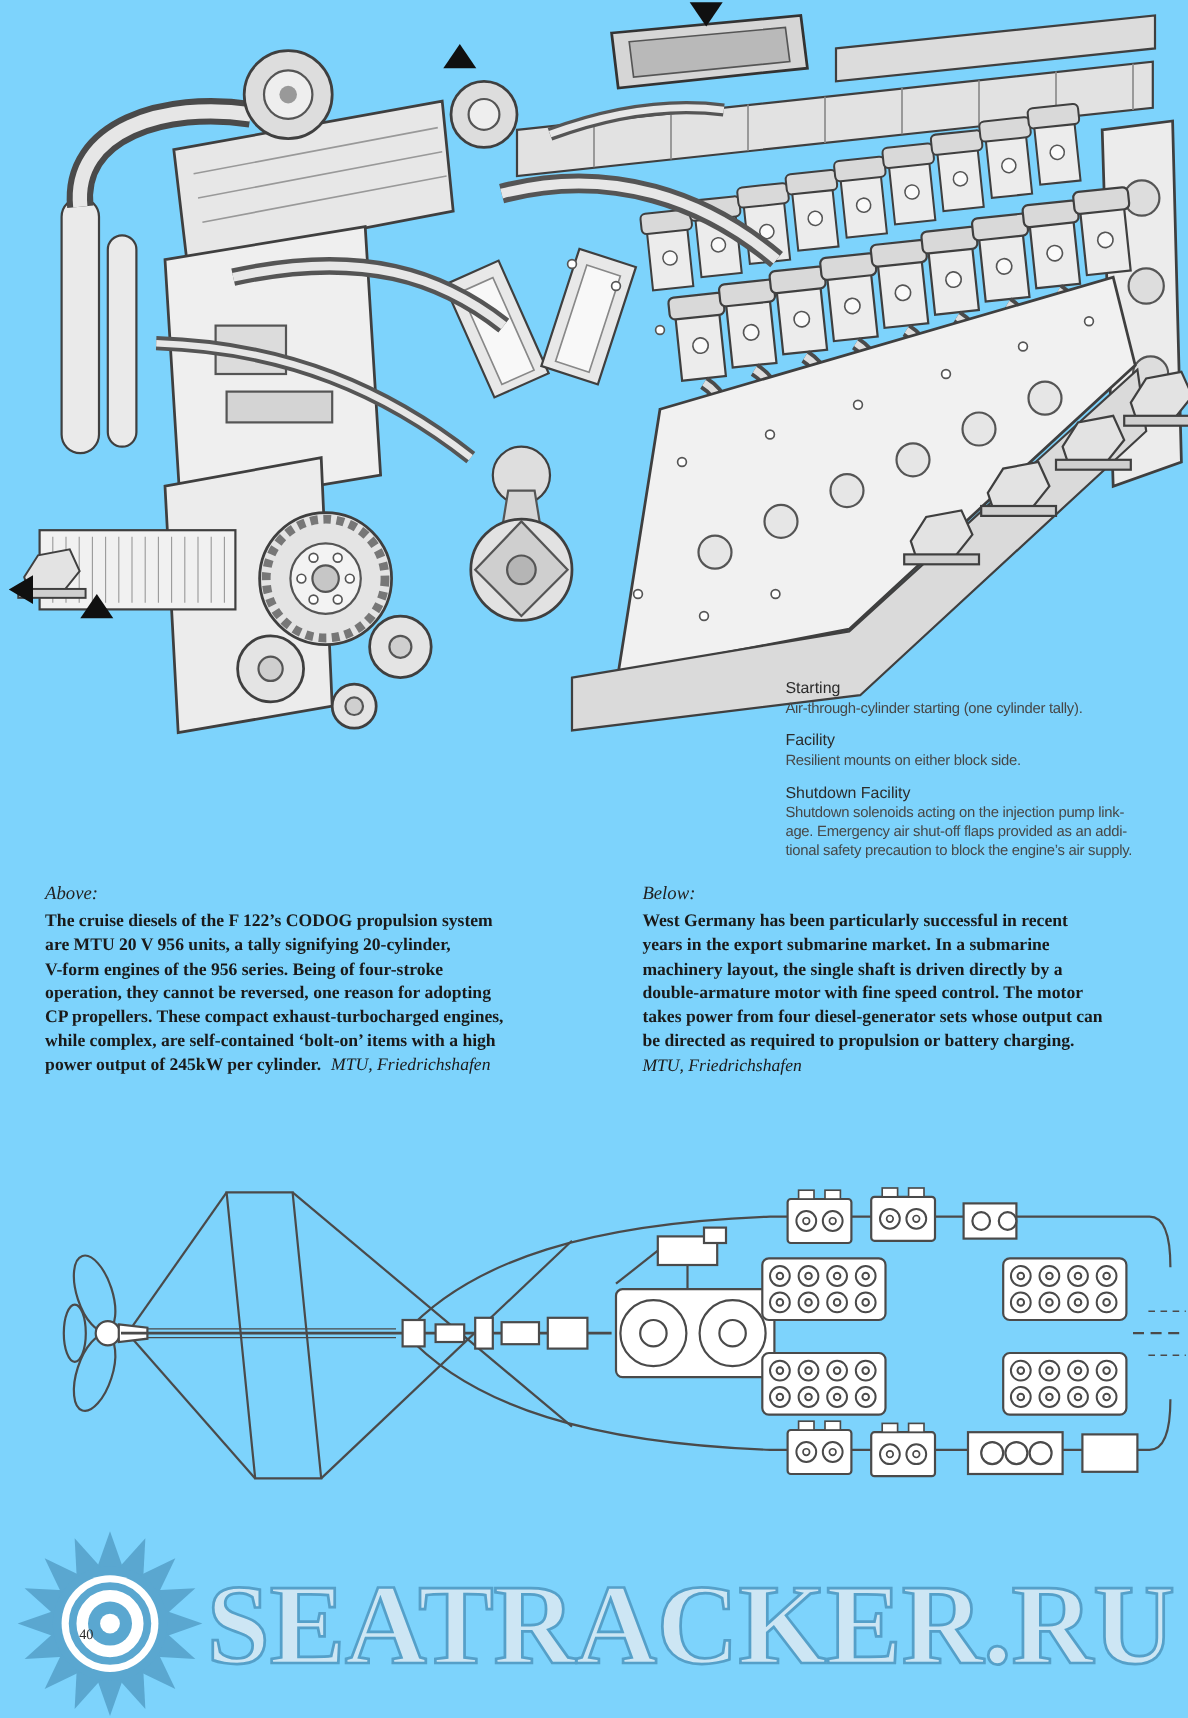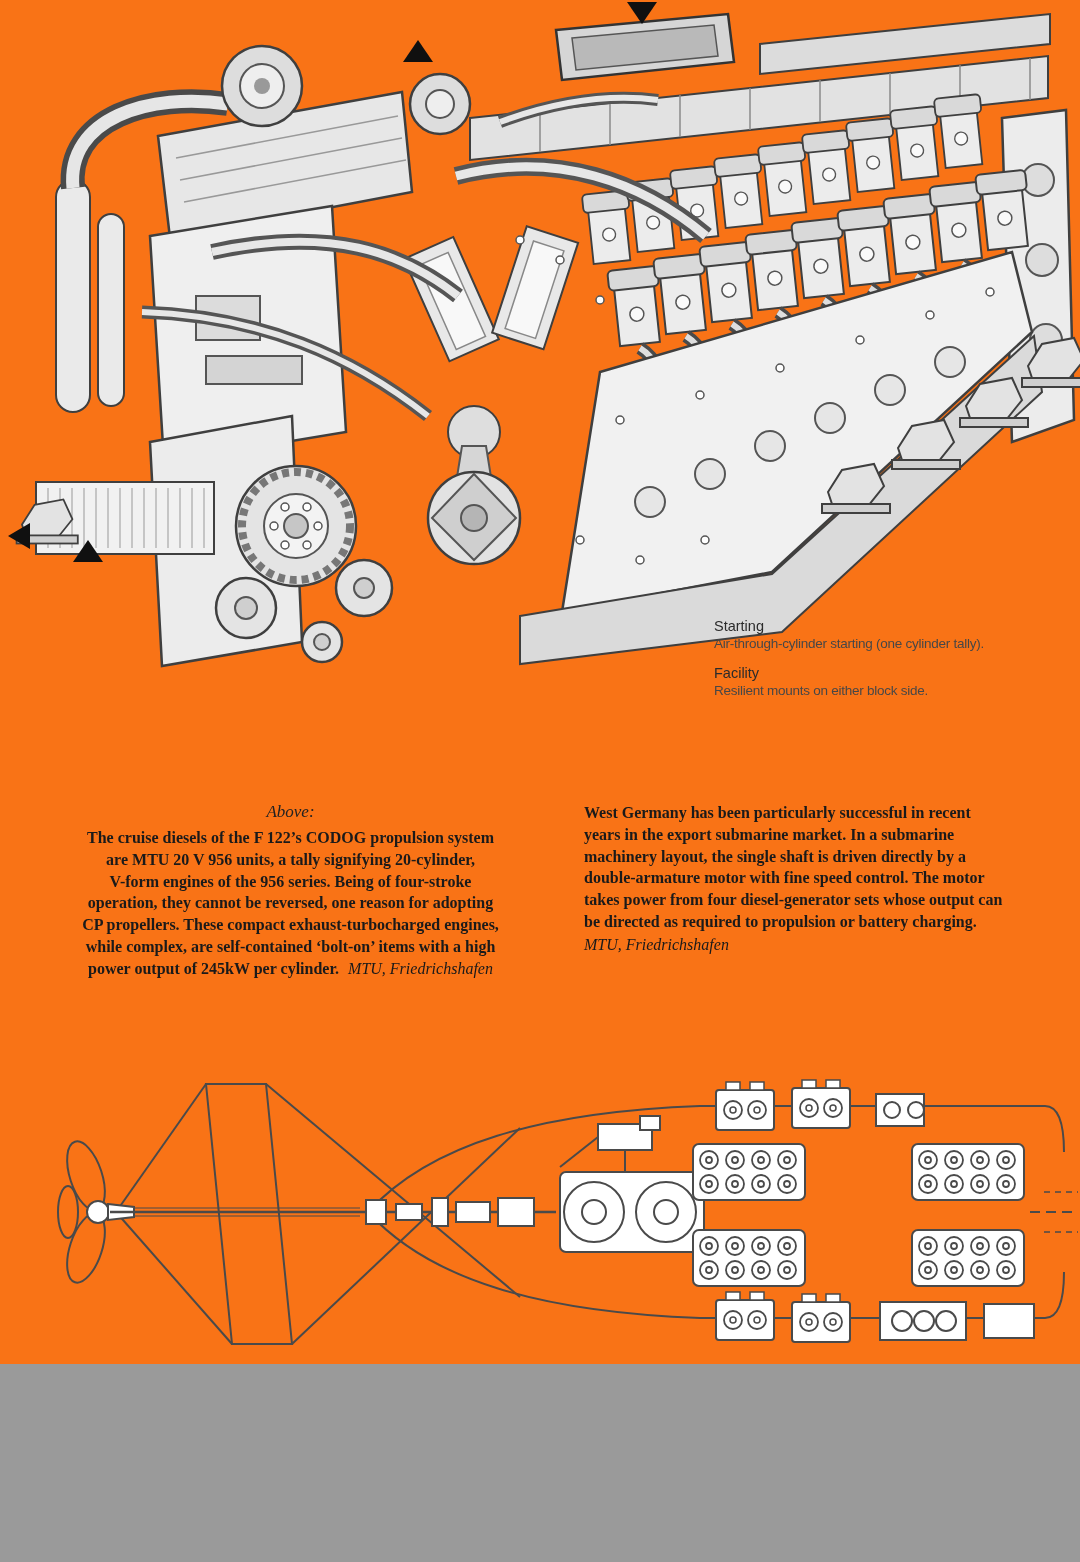--- a/index.html
+++ b/index.html
@@ -1,27 +1,27 @@
 <!DOCTYPE html>
 <html><head>
 <meta charset="utf-8">
 <style>
   html,body{margin:0;padding:0;background:#9a9a9a;}
-  .page{position:relative;width:1080px;height:1364px;background:#f97316;overflow:hidden;
+  .page{position:relative;width:1080px;height:1562px;background:#7dd3fc;overflow:hidden;
         font-family:"Liberation Serif",serif;color:#1a1a1a;}
   svg{display:block;}
   .engine-svg{position:absolute;left:0;top:0;width:1080px;height:800px;}
   .captions{position:absolute;left:714px;top:618px;width:366px;
             font-family:"Liberation Sans",sans-serif;color:#3c3c3c;}
   .cap{margin-bottom:13px;}
   .cap-title{font-size:14.5px;margin-bottom:1px;color:#2b2b2b;}
   .cap-body{font-size:13.5px;line-height:1.28;letter-spacing:-0.25px;
             white-space:pre-line;color:#474747;}
   .textcol{position:absolute;top:802px;}
-  #above{left:28px;width:525px;text-align:center;}
+  #above{left:41px;width:525px;}
   #below{left:584px;width:492px;}
   .col-label{font-style:italic;font-size:17px;margin-bottom:5px;color:#222;}
   .col-body{font-weight:bold;font-size:16px;line-height:1.36;white-space:pre-line;}
   .credit{font-style:italic;font-weight:normal;margin-left:9px;}
   .credit-line{font-style:italic;font-size:16px;margin-top:3px;}
   .sub-svg{position:absolute;left:0;top:1072px;width:1080px;height:300px;}
   .footer-svg{position:absolute;left:0;top:1384px;width:1080px;height:178px;}
   .pagenum{position:absolute;left:72px;top:1478px;font-size:13px;color:#2a2a2a;}
 </style>
 </head>
@@ -211,34 +211,41 @@
 
   <div class="captions">
     <div class="cap">
       <div class="cap-title">Starting</div>
       <div class="cap-body">Air-through-cylinder starting (one cylinder tally).</div>
     </div>
     <div class="cap">
       <div class="cap-title">Facility</div>
       <div class="cap-body">Resilient mounts on either block side.</div>
     </div>
+    <div class="cap">
+      <div class="cap-title">Shutdown Facility</div>
+      <div class="cap-body">Shutdown solenoids acting on the injection pump link-
+age. Emergency air shut-off flaps provided as an addi-
+tional safety precaution to block the engine’s air supply.</div>
+    </div>
   </div>
 
   <div class="textcol" id="above">
     <div class="col-label">Above:</div>
     <div class="col-body"><span>The cruise diesels of the F 122’s CODOG propulsion system
 are MTU 20 V 956 units, a tally signifying 20-cylinder,
 V-form engines of the 956 series. Being of four-stroke
 operation, they cannot be reversed, one reason for adopting
 CP propellers. These compact exhaust-turbocharged engines,
 while complex, are self-contained ‘bolt-on’ items with a high
 power output of 245kW per cylinder.</span><span class="credit">MTU, Friedrichshafen</span></div>
   </div>
 
   <div class="textcol" id="below">
+    <div class="col-label">Below:</div>
     <div class="col-body"><span>West Germany has been particularly successful in recent
 years in the export submarine market. In a submarine
 machinery layout, the single shaft is driven directly by a
 double-armature motor with fine speed control. The motor
 takes power from four diesel-generator sets whose output can
 be directed as required to propulsion or battery charging.</span></div>
     <div class="credit-line">MTU, Friedrichshafen</div>
   </div>
 
   <svg class="sub-svg" viewBox="0 0 1080 300" aria-hidden="true">

